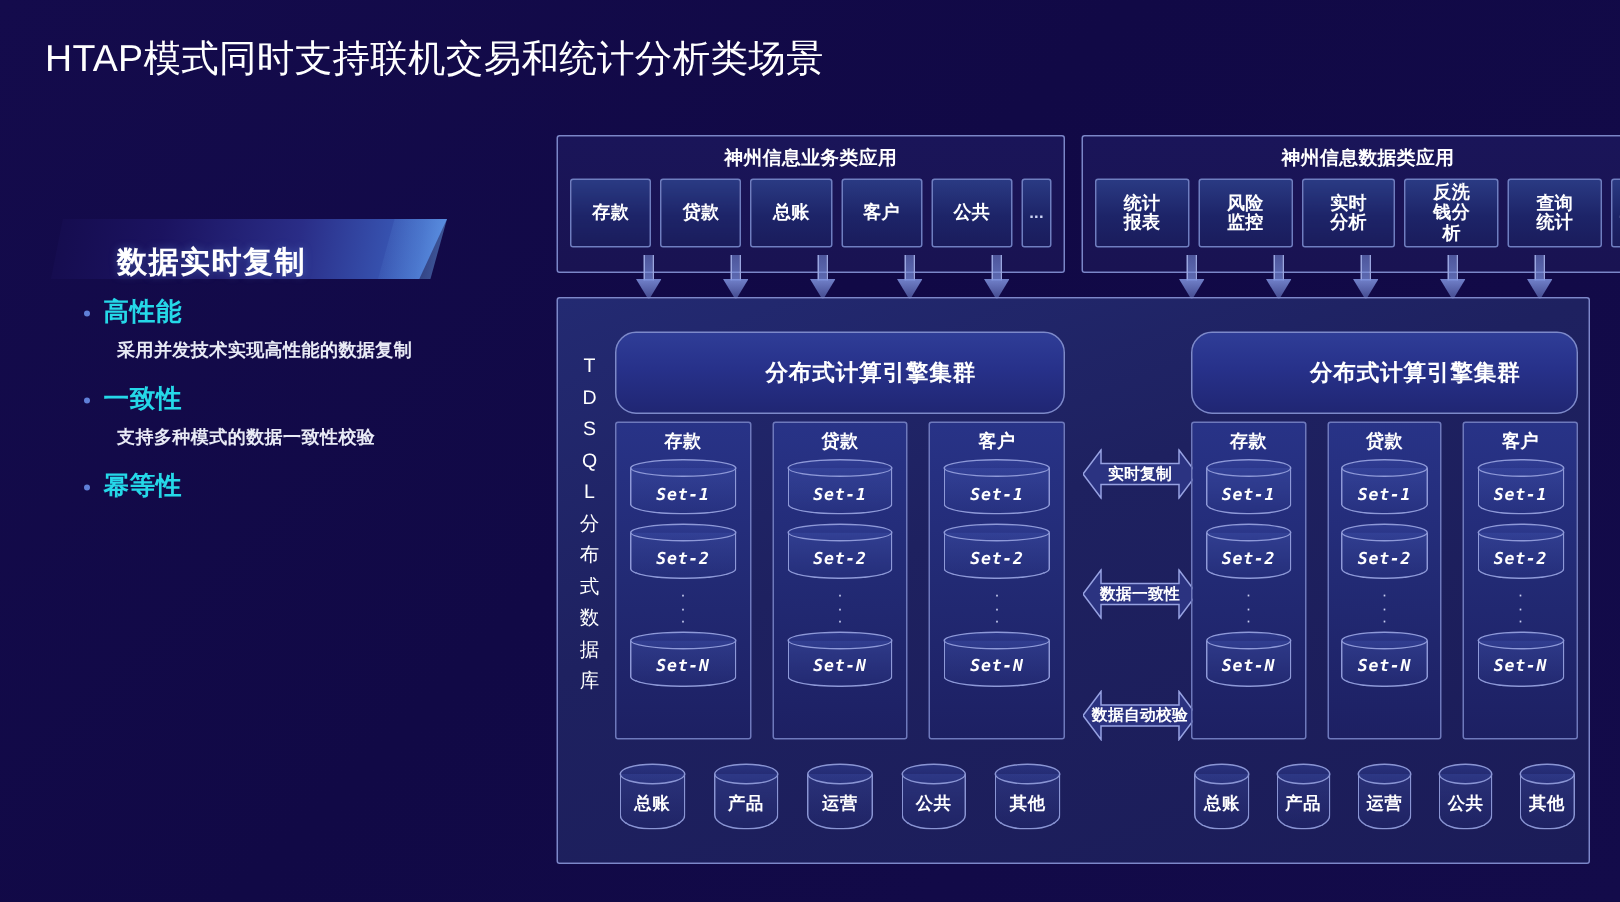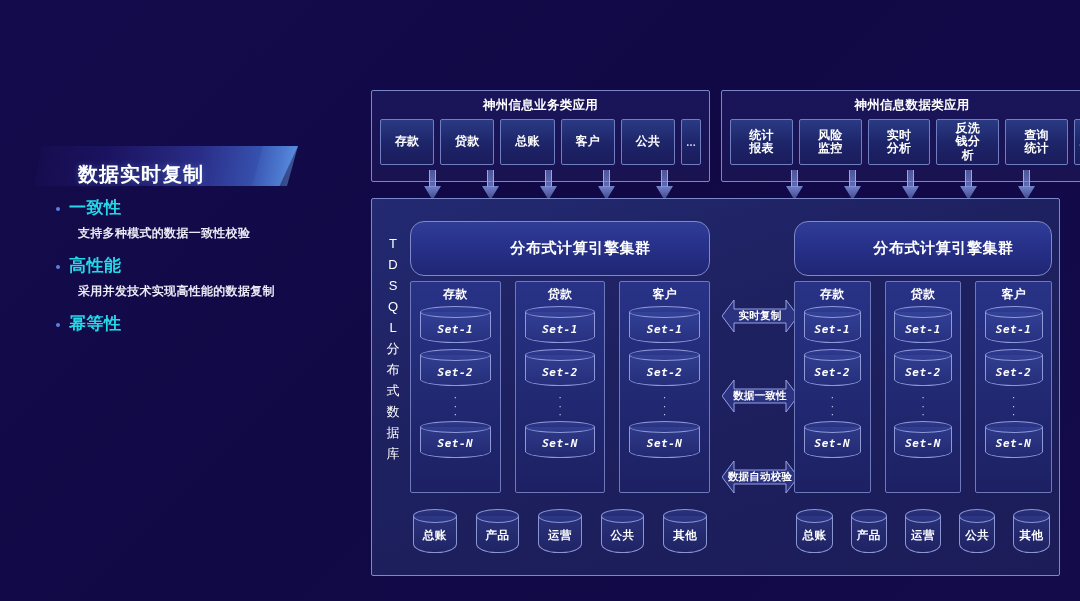--- a/index.html
+++ b/index.html
@@ -268,41 +268,42 @@
     padding-top: 7px;
     color: #ffffff; font-size: 11.5px; font-weight: bold;
     letter-spacing: 0.5px;
   }
 </style>
 </head>
 <body>
 
 <div id="slide">
 
+  <div class="slide-title">HTAP模式同时支持联机交易和统计分析类场景</div>
 
   <div class="ribbon-wrap">
     <div class="ribbon-bg"></div>
     <div class="ribbon-edge"></div>
     <div class="ribbon-text">数据实时复制</div>
   </div>
 
   <div class="bullets">
+    <div class="bullet-group">
+      <div class="bullet-head">
+        <span class="bullet-dot"></span>
+        <span class="bullet-title">高性能</span>
+      </div>
+      <div class="bullet-desc">采用并发技术实现高性能的数据复制</div>
+    </div>
     <div class="bullet-group">
       <div class="bullet-head">
         <span class="bullet-dot"></span>
         <span class="bullet-title">一致性</span>
       </div>
       <div class="bullet-desc">支持多种模式的数据一致性校验</div>
-    </div>
-    <div class="bullet-group">
-      <div class="bullet-head">
-        <span class="bullet-dot"></span>
-        <span class="bullet-title">高性能</span>
-      </div>
-      <div class="bullet-desc">采用并发技术实现高性能的数据复制</div>
     </div>
     <div class="bullet-group">
       <div class="bullet-head">
         <span class="bullet-dot"></span>
         <span class="bullet-title">幂等性</span>
       </div>
     </div>
   </div>
 
   <div class="app-box" style="left:371px; top:90px; width:339px; height:92px;">

